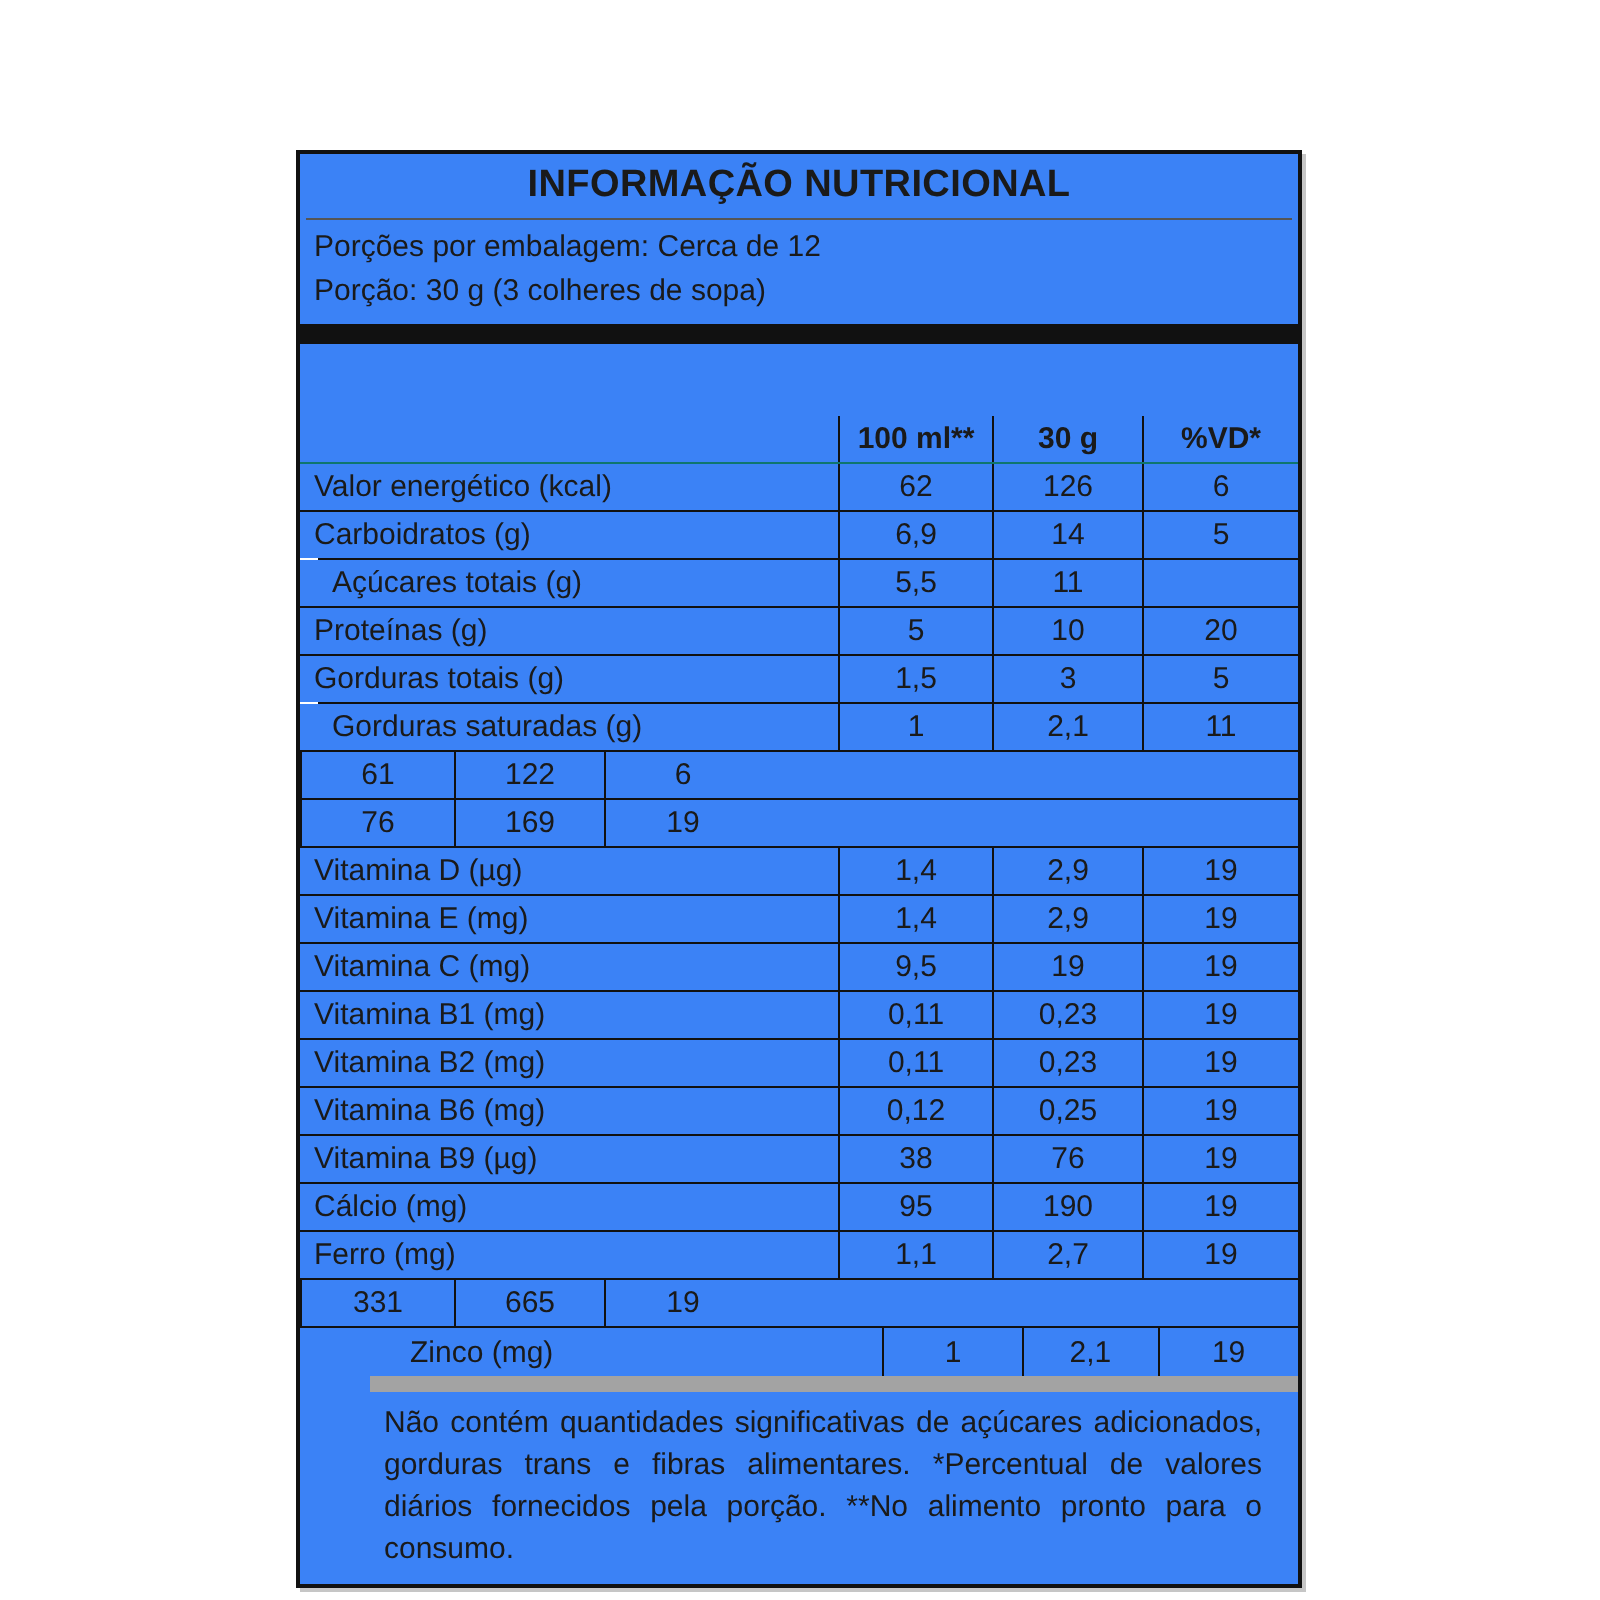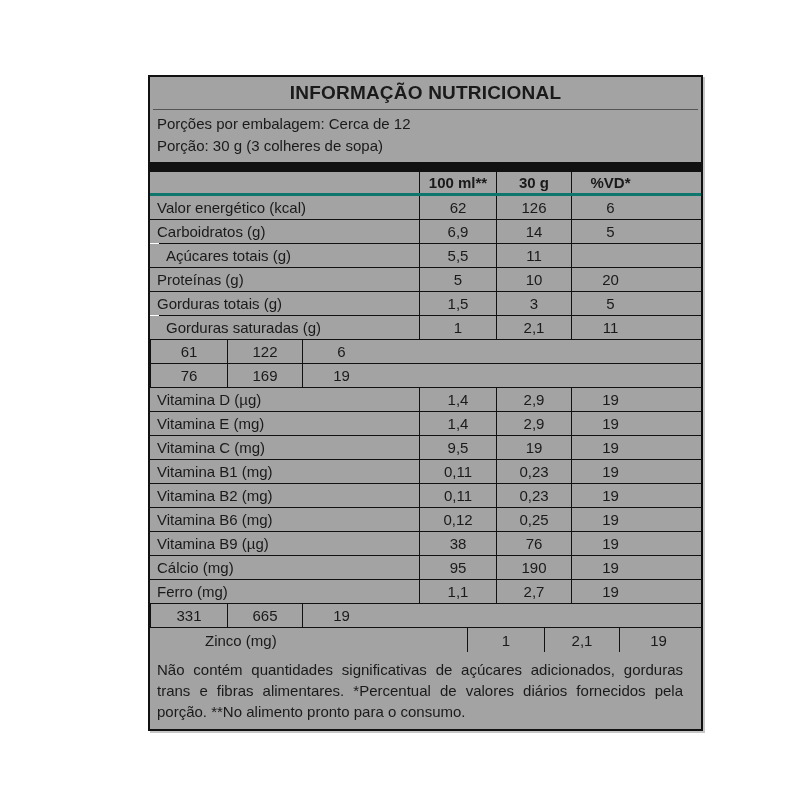--- a/index.html
+++ b/index.html
@@ -7,22 +7,22 @@
     width: 800px; height: 800px;
     background: #ffffff;
     font-family: "Liberation Sans", "DejaVu Sans", sans-serif;
     color: #1a1a1a;
   }
   .page { position: relative; width: 800px; height: 800px; background: #fff; }
 
   .nutri-panel {
     position: absolute;
     left: 148px; top: 75px;
-    width: 555px;
-    background: #a3a3a3;
+    width: 503px;
+    background: #3b82f6;
     border: 2px solid #111;
     box-shadow: 2px 2px 0 #c6c6c6;
   }
 
   .panel-title {
     text-align: center;
     font-weight: bold;
     font-size: 19px;
     line-height: 24px;
     padding: 4px 0 2px 0;
@@ -55,29 +55,30 @@
   .row.sub .label-cell { padding-left: 16px; }
   .val-cell {
     justify-content: center;
     border-left: 1px solid #111;
     text-align: center;
   }
   .val-cell.c1 { width: 77px; }
   .val-cell.c2 { width: 75px; }
   .val-cell.c3 { width: 78px; }
 
-  .header-row { font-weight: bold; border-bottom: 3px solid #0f766e; }
+  .header-row { font-weight: bold; border-bottom: 1px solid #0f766e; margin-top: 36px; }
   .header-row:last-child { border-bottom: 1px solid #111; }
 
   .footnote {
-    border-top: 2px solid #a3a3a3;
+    border-top: 8px solid #a3a3a3;
     padding: 5px 18px 7px 7px;
     font-size: 15px;
     line-height: 21px;
     text-align: justify;
+    margin-left: 35px;
   }
 </style>
 </head>
 <body>
 
 <div class="page">
   <div class="nutri-panel">
 
     <div class="panel-title">INFORMAÇÃO NUTRICIONAL</div>
     <div class="title-rule"></div>

